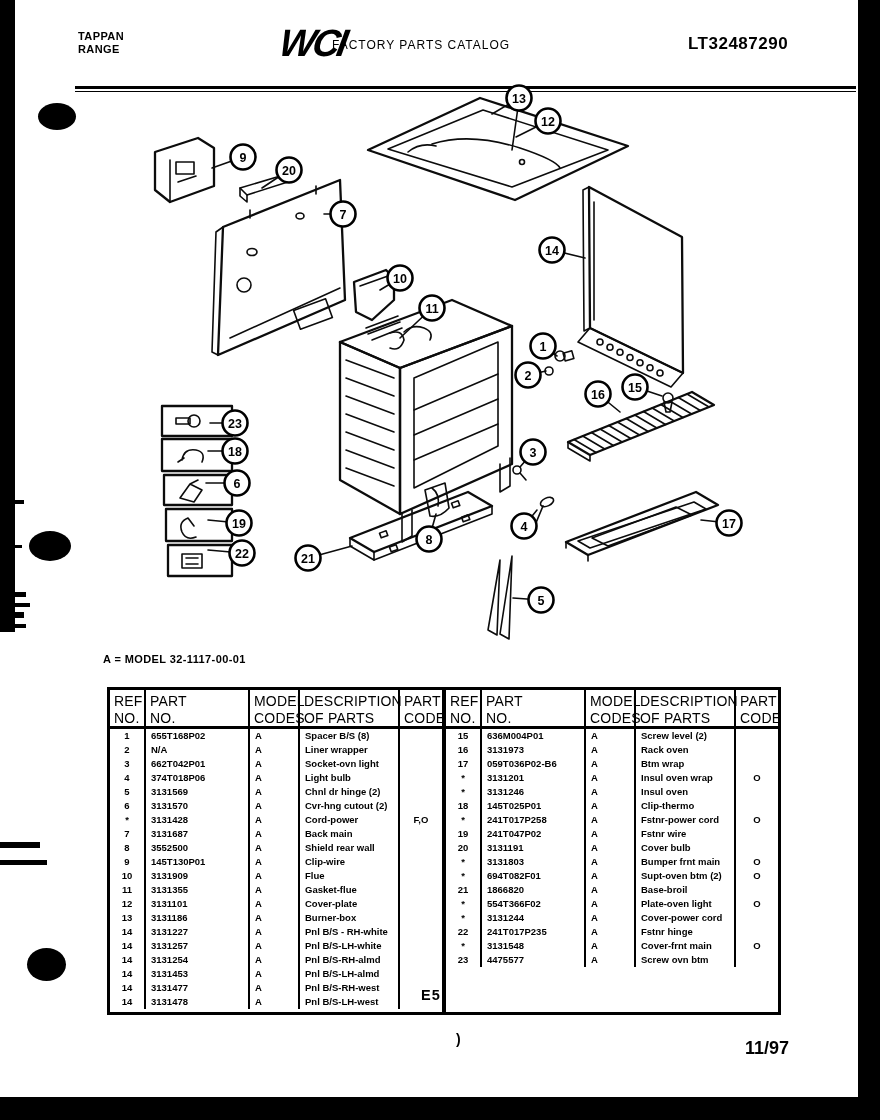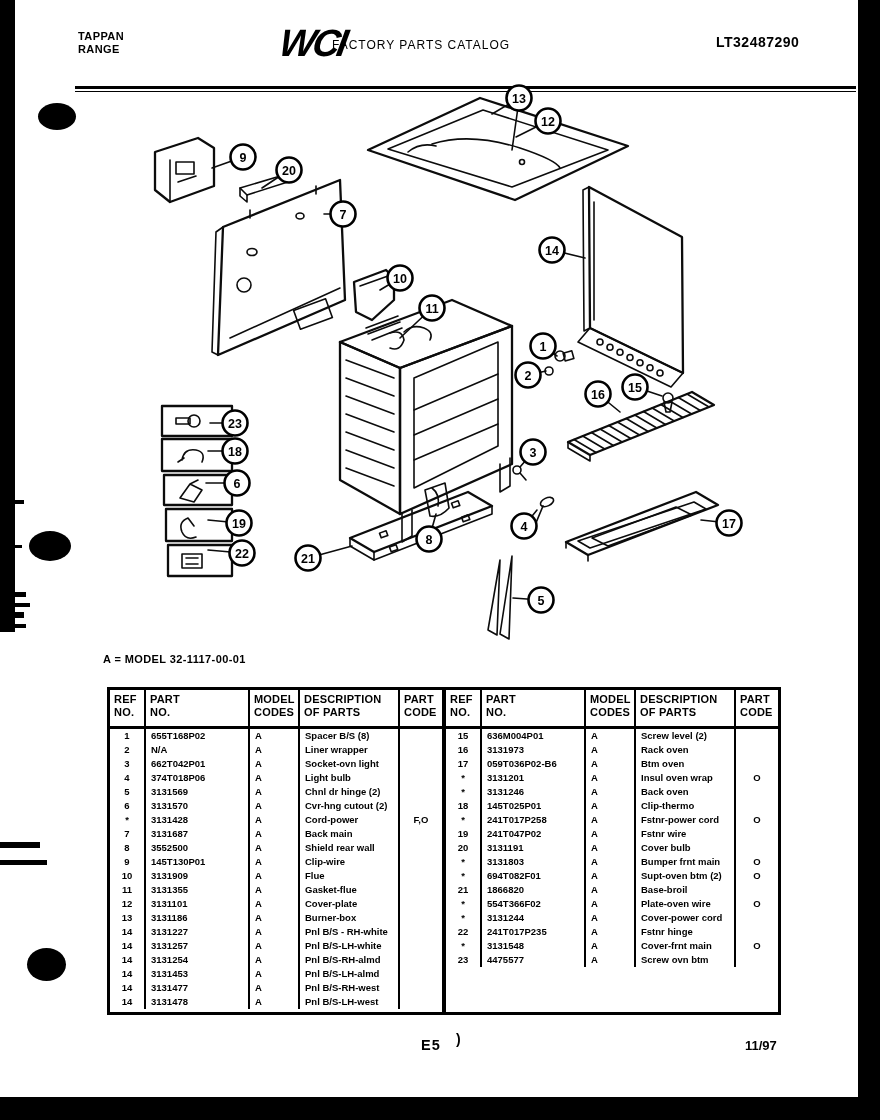--- a/index.html
+++ b/index.html
@@ -6,51 +6,51 @@
   body{width:880px;height:1120px;position:relative;background:#fff;color:#000;
        font-family:"Liberation Sans",sans-serif;overflow:hidden}
   .abs{position:absolute}
   .blk{position:absolute;background:#000}
   .dot{position:absolute;background:#000;border-radius:50%}
 
   
   #brand{left:78px;top:30px;font-weight:bold;font-size:11px;line-height:1.15;letter-spacing:.4px;white-space:pre-line}
   #logo{left:280px;top:22px;font-style:italic;font-weight:900;font-size:38px;letter-spacing:-3px;transform:skewX(-10deg)}
   #cat-title{left:332px;top:38px;font-weight:normal;font-size:12px;letter-spacing:1px}
-  #doc-num{left:716px;top:34px;font-weight:bold;font-size:14px;letter-spacing:.5px}
+  #doc-num{left:688px;top:34px;font-weight:bold;font-size:17px;letter-spacing:.5px}
 
   
   #model{left:103px;top:653px;font-weight:bold;font-size:11px;letter-spacing:.4px}
 
   
   #diagram{left:0;top:90px;overflow:visible}
   #diagram *{vector-effect:none}
   .ln{stroke:#0c0c0c;stroke-width:1.6;fill:none;stroke-linejoin:round;stroke-linecap:round}
   .thk{stroke-width:2.3}
   .callout-circle{fill:#fff;stroke:#000;stroke-width:2.6}
   .callout-num{font-family:"Liberation Sans",sans-serif;font-weight:bold;font-size:12.5px;text-anchor:middle}
 
   
   .ptable{position:absolute;border:3px solid #000;width:332px;background:#fff}
   #table-left{left:107px;top:687px}
   #table-right{left:443px;top:687px}
   .t-head{display:grid;grid-template-columns:36px 104px 50px 100px 1fr;border-bottom:3px solid #000;height:36px}
-  .hc{border-right:2px solid #000;padding:3px 3px 0 4px;font-size:11px;font-weight:bold;line-height:1.2;white-space:pre-line;letter-spacing:.2px}
+  .hc{border-right:2px solid #000;padding:3px 3px 0 4px;font-size:14px;font-weight:normal;line-height:1.2;white-space:pre-line;letter-spacing:.2px}
   .hc:last-child{border-right:none}
   .t-body{height:283px;position:relative}
   .t-row{display:grid;grid-template-columns:36px 104px 50px 100px 1fr;height:14px}
   .bc{border-right:2px solid #000;font-size:9.5px;font-weight:bold;line-height:14px;padding-left:5px;white-space:nowrap;overflow:hidden}
   .bc:last-child{border-right:none}
   .bc.ref{padding-left:0;text-align:center}
   .bc.code{padding-left:0;text-align:center}
 
   
-  #page-code{left:421px;top:1037px;font-weight:bold;font-size:14.5px;letter-spacing:1px}
+  #page-code{left:421px;top:987px;font-weight:bold;font-size:14.5px;letter-spacing:1px}
   #stray{left:456px;top:1031px;font-weight:bold;font-size:14px}
-  #date{left:745px;top:1038px;font-weight:bold;font-size:13px}
+  #date{left:745px;top:1038px;font-weight:bold;font-size:18px}
 </style>
 </head>
 <body>
 
 <div class="blk" style="left:0;top:0;width:15px;height:632px"></div>
 <div class="blk" style="left:0;top:592px;width:26px;height:5px"></div>
 <div class="blk" style="left:0;top:603px;width:30px;height:4px"></div>
 <div class="blk" style="left:2px;top:612px;width:22px;height:6px"></div>
 <div class="blk" style="left:0;top:624px;width:26px;height:4px"></div>
 <div class="blk" style="left:15px;top:500px;width:9px;height:4px"></div>
@@ -529,35 +529,35 @@
         <div class="bc ref">16</div>
         <div class="bc part">3131973</div>
         <div class="bc model">A</div>
         <div class="bc desc">Rack oven</div>
         <div class="bc code"></div>
       </div>
       <div class="t-row">
         <div class="bc ref">17</div>
         <div class="bc part">059T036P02-B6</div>
         <div class="bc model">A</div>
-        <div class="bc desc">Btm oven</div>
+        <div class="bc desc">Btm wrap</div>
         <div class="bc code"></div>
       </div>
       <div class="t-row">
         <div class="bc ref">*</div>
         <div class="bc part">3131201</div>
         <div class="bc model">A</div>
         <div class="bc desc">Insul oven wrap</div>
         <div class="bc code">O</div>
       </div>
       <div class="t-row">
         <div class="bc ref">*</div>
         <div class="bc part">3131246</div>
         <div class="bc model">A</div>
-        <div class="bc desc">Back oven</div>
+        <div class="bc desc">Insul oven</div>
         <div class="bc code"></div>
       </div>
       <div class="t-row">
         <div class="bc ref">18</div>
         <div class="bc part">145T025P01</div>
         <div class="bc model">A</div>
         <div class="bc desc">Clip-thermo</div>
         <div class="bc code"></div>
       </div>
       <div class="t-row">
@@ -599,21 +599,21 @@
         <div class="bc ref">21</div>
         <div class="bc part">1866820</div>
         <div class="bc model">A</div>
         <div class="bc desc">Base-broil</div>
         <div class="bc code"></div>
       </div>
       <div class="t-row">
         <div class="bc ref">*</div>
         <div class="bc part">554T366F02</div>
         <div class="bc model">A</div>
-        <div class="bc desc">Plate-oven wire</div>
+        <div class="bc desc">Plate-oven light</div>
         <div class="bc code">O</div>
       </div>
       <div class="t-row">
         <div class="bc ref">*</div>
         <div class="bc part">3131244</div>
         <div class="bc model">A</div>
         <div class="bc desc">Cover-power cord</div>
         <div class="bc code"></div>
       </div>
       <div class="t-row">

